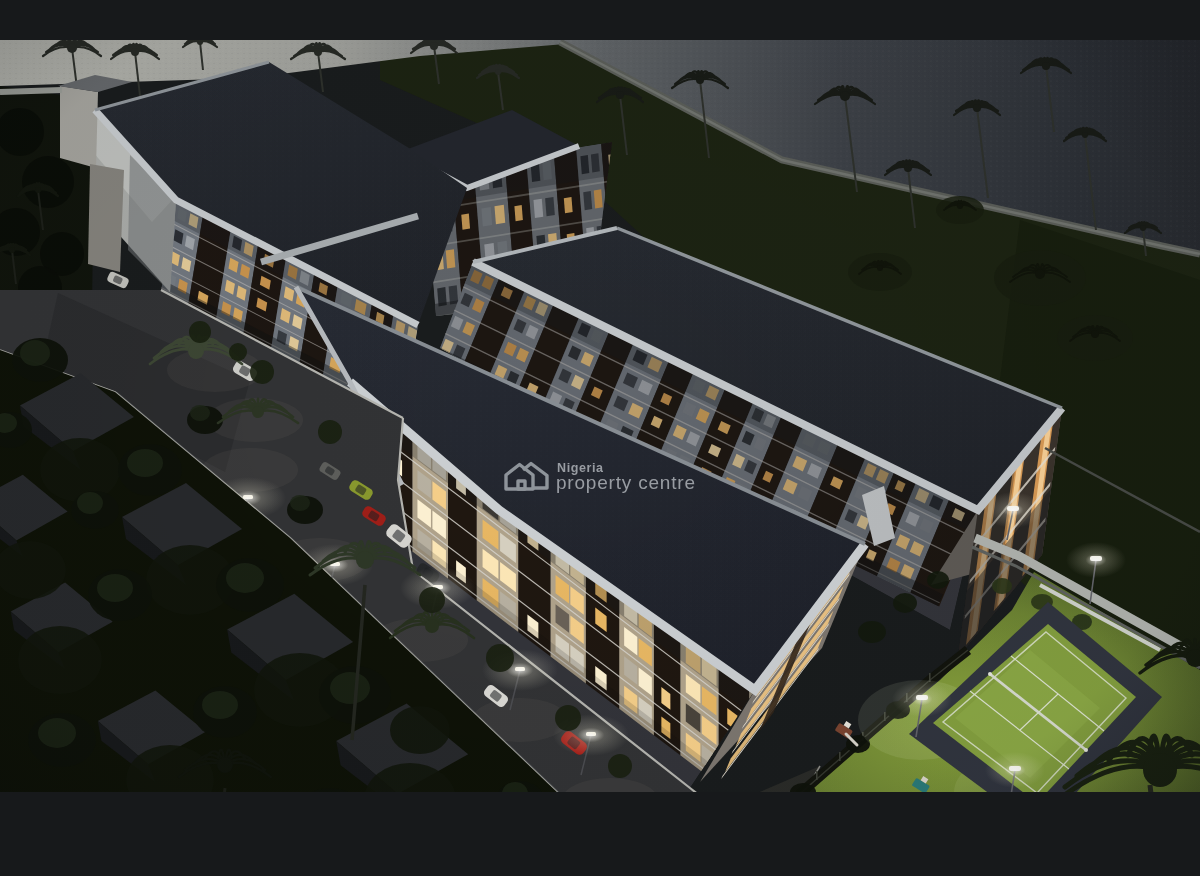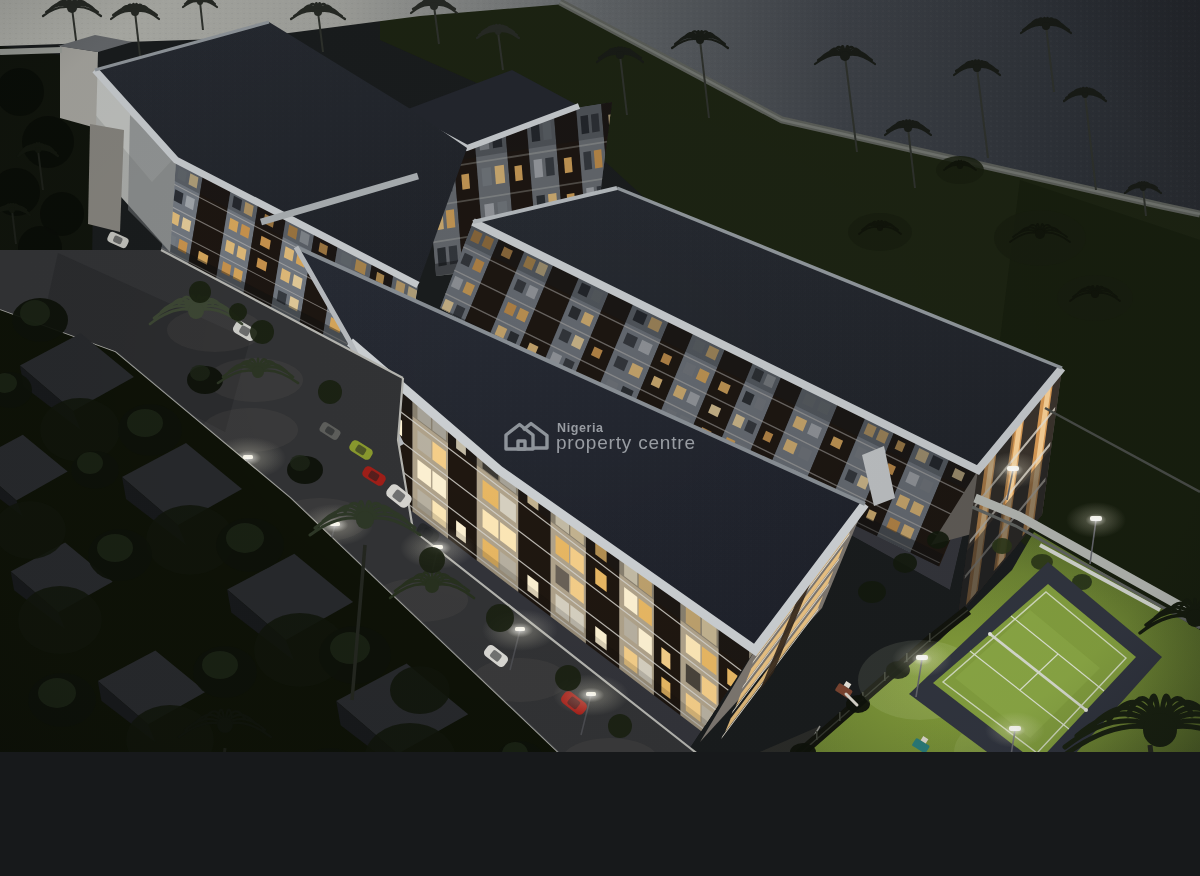--- a/index.html
+++ b/index.html
@@ -1,15 +1,15 @@
 <!DOCTYPE html>
 <html><head></head><body>
 <style>
 html,body{margin:0;padding:0;background:#17191b;}
-#scene{width:1200px;height:752px;position:relative;overflow:hidden;font-family:"Liberation Sans",sans-serif;}
+#scene{width:1200px;height:752px;position:relative;overflow:hidden;font-family:"Liberation Sans",sans-serif;margin-top:40px;}
 </style>
 <div id="scene">
 <svg width="1200" height="876" viewBox="0 0 1200 876" xmlns="http://www.w3.org/2000/svg">
 <defs>
 <linearGradient id="waterg" x1="0" y1="0" x2="1" y2="0">
           <stop offset="0" stop-color="#b2b3ac"></stop>
           <stop offset="0.28" stop-color="#9fa09b"></stop>
           <stop offset="0.5" stop-color="#5f6366"></stop>
           <stop offset="0.7" stop-color="#3d4147"></stop>
           <stop offset="0.9" stop-color="#2c3036"></stop>

